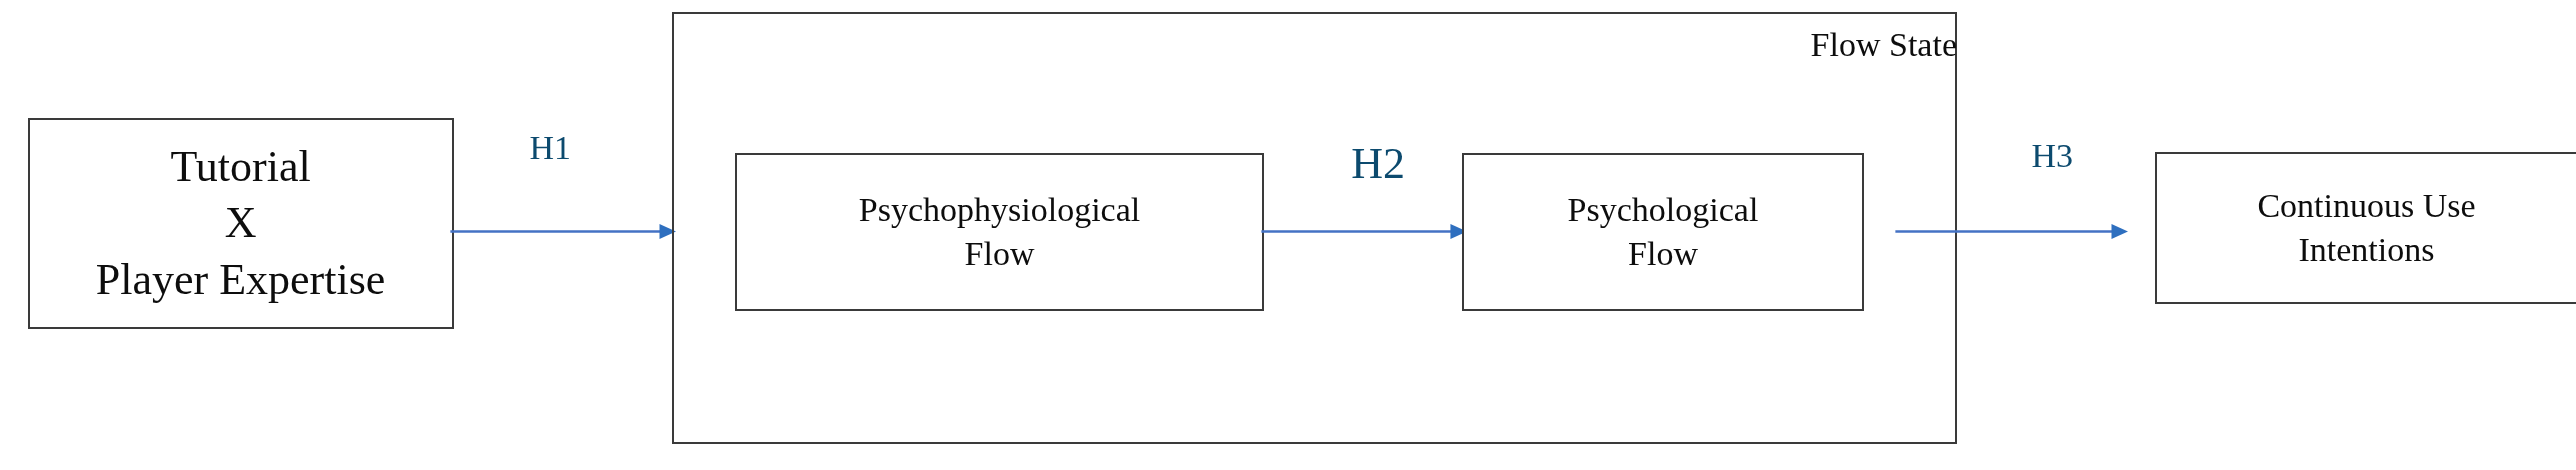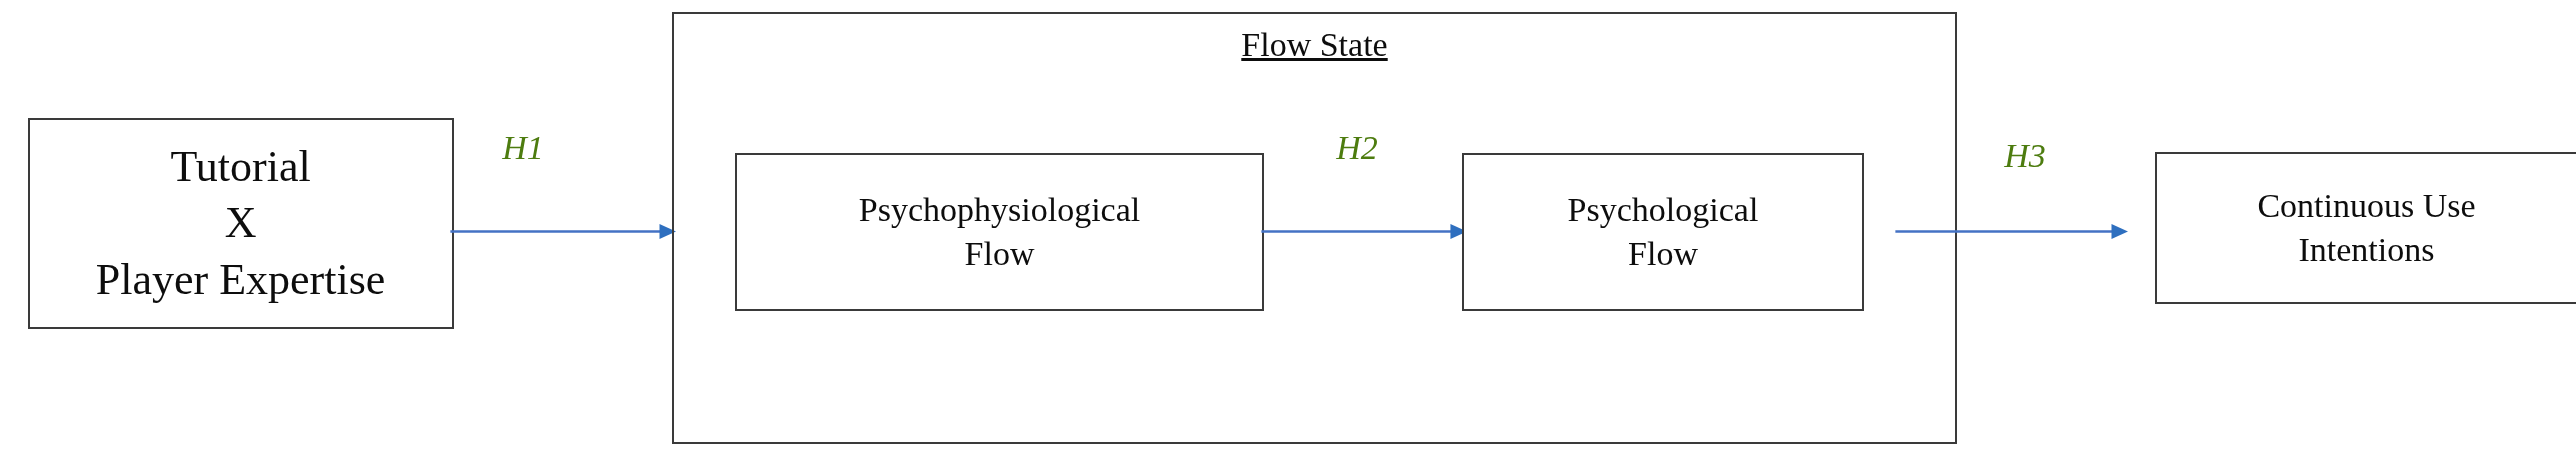--- a/index.html
+++ b/index.html
@@ -42,53 +42,51 @@
 
   
   .group-box {
     position: absolute;
     box-sizing: border-box;
     border: 2.1px solid #3a3a3a;
     background: transparent;
   }
   .group-title {
     position: absolute;
-    text-align: center;
+    text-align: right;
     color: #0d0d0d;
     white-space: nowrap;
-    text-decoration: underline;
   }
 
   
   .arrow {
     position: absolute;
     height: 19px;
     pointer-events: none;
   }
   .arrow svg { display: block; width: 100%; height: 100%; }
 
   .hyp-label {
     position: absolute;
-    text-align: center;
-    color: #4d7c0f;
+    text-align: right;
+    color: #0c4a6e;
     white-space: nowrap;
-    font-style: italic;
   }
 
   
   #box-tutorial      { left: 27.6px;   top: 118px; width: 426px; height: 211px; font-size: 44px; }
   #arrow-h1          { left: 449px;  top: 222px; width: 227px; }
   #label-h1          { left: 475px;  top: 129px; width: 96px; font-size: 34px; }
 
   #group-flow-state  { left: 672px;  top: 12.4px;  width: 1285px; height: 432px; }
   #title-flow-state  { left: 672px;  top: 26px;  width: 1285px; font-size: 34px; }
 
   #box-psychophys    { left: 735px; top: 153px; width: 529px; height: 158px; font-size: 34px; }
   #arrow-h2          { left: 1260px; top: 222px; width: 207px; }
-  #label-h2          { left: 1309px; top: 129px; width: 96px; font-size: 34px; }
+  #label-h2          { left: 1309px; top: 138px; width: 96px; font-size: 44px; }
 
   #box-psych         { left: 1462px; top: 153px; width: 402px; height: 158px; font-size: 34px; }
   #arrow-h3          { left: 1894px; top: 222px; width: 234px; }
   #label-h3          { left: 1977px; top: 129px; width: 96px; font-size: 34px; margin-top: 8px; }
 
   #box-continuous    { left: 2123px; top: 152px; width: 423px; height: 152px; font-size: 34px; margin-left: 32px; }
 </style>
 </head>
 <body>
 

